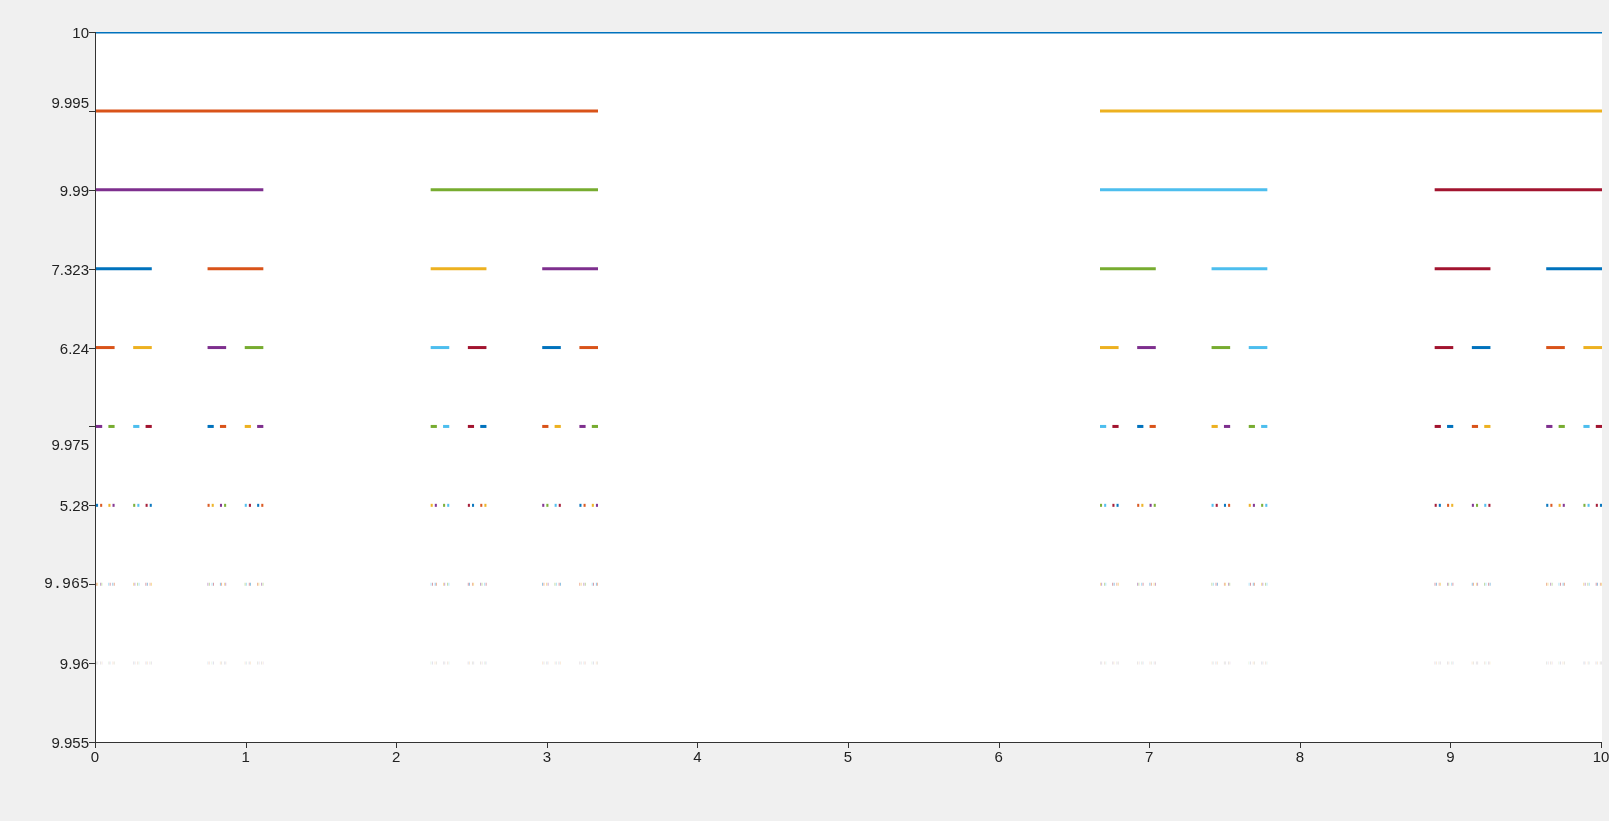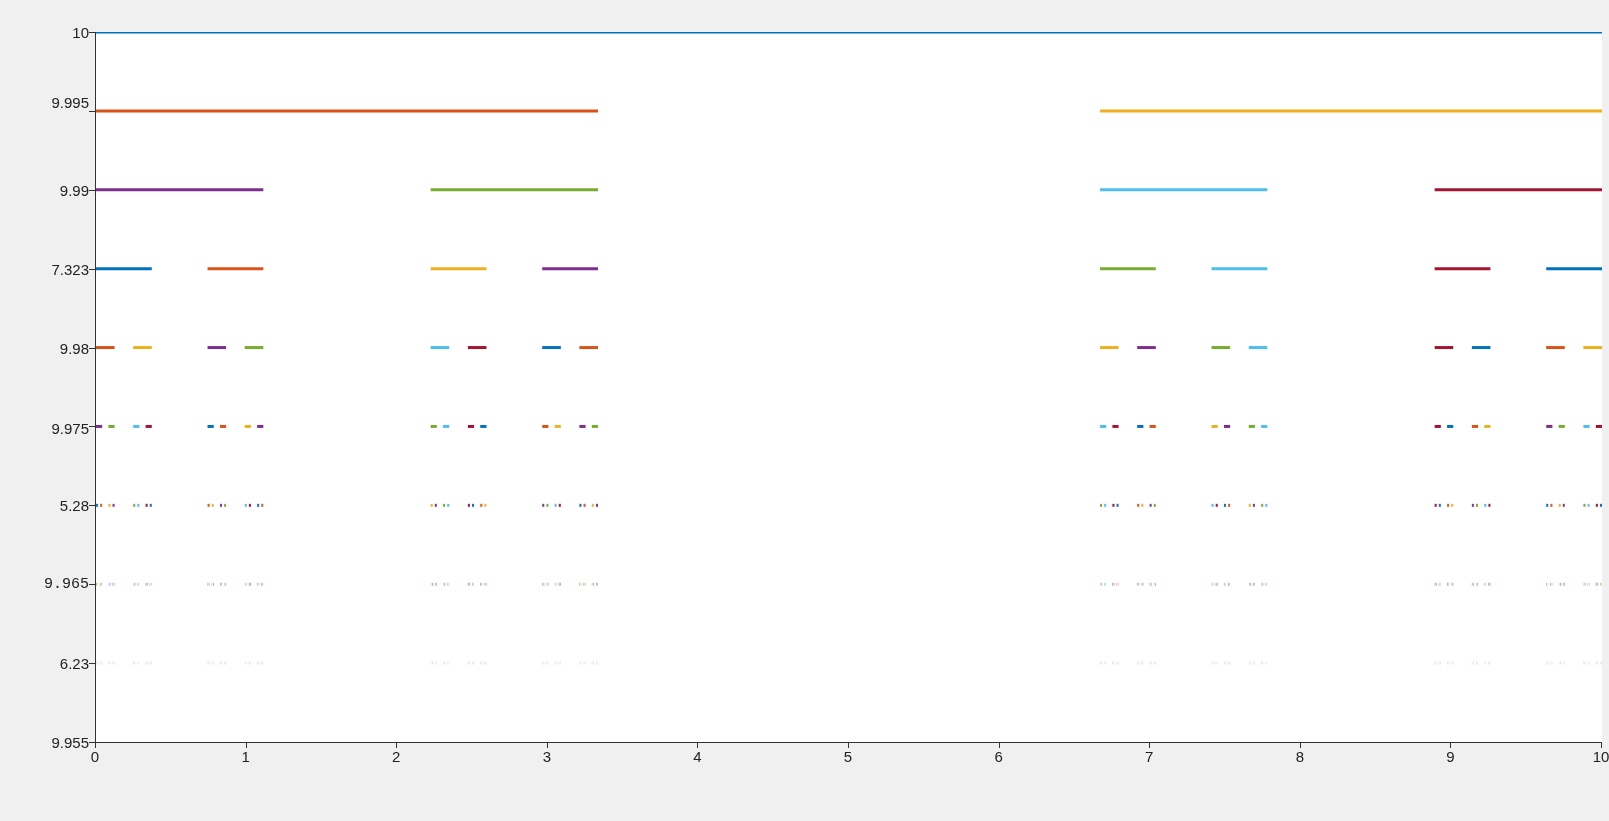--- a/index.html
+++ b/index.html
@@ -525,29 +525,29 @@
       <line x1="1503.9341563786006" x2="1504.1636945587563" y1="631.1111111110987" y2="631.1111111110987" stroke="#7E2F8E" stroke-width="3" stroke-opacity="0.35"></line>
       <line x1="1504.3932327389116" x2="1504.622770919067" y1="631.1111111110987" y2="631.1111111110987" stroke="#77AC30" stroke-width="3" stroke-opacity="0.35"></line>
       <line x1="1505.3113854595338" x2="1505.5409236396893" y1="631.1111111110987" y2="631.1111111110987" stroke="#4DBEEE" stroke-width="3" stroke-opacity="0.35"></line>
       <line x1="1505.7704618198445" x2="1506" y1="631.1111111110987" y2="631.1111111110987" stroke="#A2142F" stroke-width="3" stroke-opacity="0.35"></line>
     </svg>
 </div>
 
 <div id="axis-labels">
     <div class="ytick-label" style="top: 742px; text-align: right;">9.955</div>
     <div class="tick-y" style="top: 742px;"></div>
-    <div class="ytick-label" style="top: 663.111px;">6.23</div>
+    <div class="ytick-label" style="top: 663.111px;">9.96</div>
     <div class="tick-y" style="top: 663.111px;"></div>
     <div class="ytick-label" style="top: 584.222px; font-family: Liberation Mono, monospace;">9.965</div>
     <div class="tick-y" style="top: 584.222px;"></div>
     <div class="ytick-label" style="top: 505.333px;">5.28</div>
     <div class="tick-y" style="top: 505.333px;"></div>
-    <div class="ytick-label" style="top: 428px;">9.975</div>
+    <div class="ytick-label" style="top: 444px;">9.975</div>
     <div class="tick-y" style="top: 426.444px;"></div>
-    <div class="ytick-label" style="top: 347.556px;">9.98</div>
+    <div class="ytick-label" style="top: 347.556px;">6.24</div>
     <div class="tick-y" style="top: 347.556px;"></div>
     <div class="ytick-label" style="top: 268.667px;">7.323</div>
     <div class="tick-y" style="top: 268.667px;"></div>
     <div class="ytick-label" style="top: 189.778px;">9.99</div>
     <div class="tick-y" style="top: 189.778px;"></div>
     <div class="ytick-label" style="top: 102px;">9.995</div>
     <div class="tick-y" style="top: 110.889px;"></div>
     <div class="ytick-label" style="top: 32px;">10</div>
     <div class="tick-y" style="top: 32px;"></div>
     <div class="xtick-label" style="left: 95px;">0</div>

